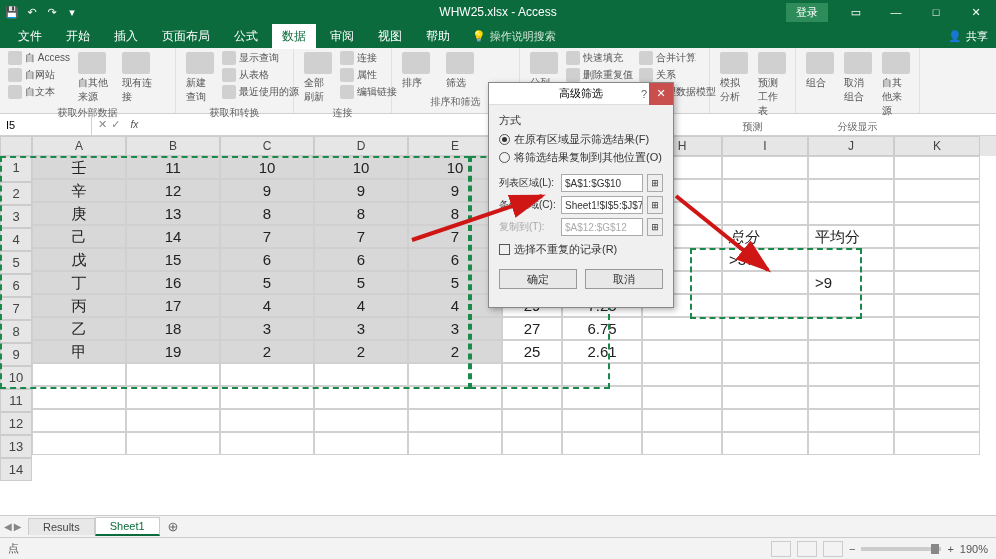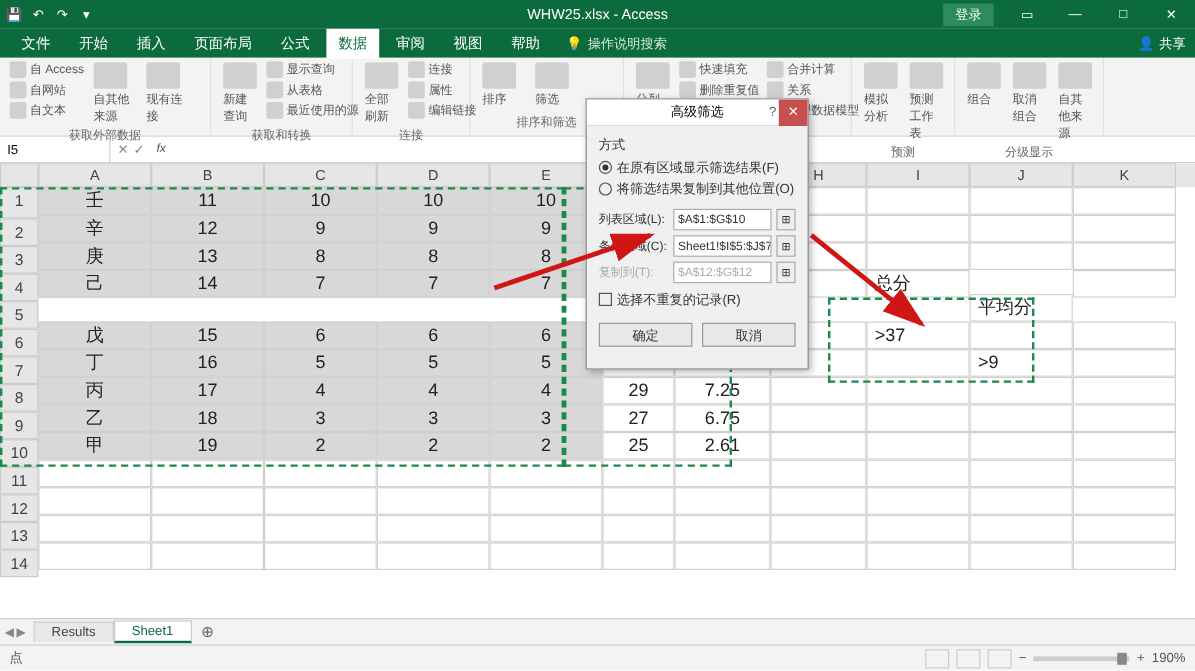--- a/index.html
+++ b/index.html
@@ -369,22 +369,22 @@
         </div>
         <div class="cell-row">
           <div class="cell sel" style="width: 94px;">己</div>
           <div class="cell sel" style="width: 94px;">14</div>
           <div class="cell sel" style="width: 94px;">7</div>
           <div class="cell sel" style="width: 94px;">7</div>
           <div class="cell sel" style="width: 94px;">7</div>
           <div class="cell" style="width: 60px;"></div>
           <div class="cell" style="width: 80px;"></div>
           <div class="cell" style="width: 80px;"></div>
-          <div class="cell" style="width: 86px; text-align: left; padding-left: 6px;">总分</div>
-          <div class="cell" style="width: 86px; text-align: left; padding-left: 6px; margin-top: 20px;">平均分</div>
+          <div class="cell" style="width: 86px; text-align: left; padding-left: 6px; font-style: italic;">总分</div>
+          <div class="cell" style="width: 86px; text-align: left; padding-left: 6px;">平均分</div>
           <div class="cell" style="width: 86px;"></div>
         </div>
         <div class="cell-row">
           <div class="cell sel" style="width: 94px;">戊</div>
           <div class="cell sel" style="width: 94px;">15</div>
           <div class="cell sel" style="width: 94px;">6</div>
           <div class="cell sel" style="width: 94px;">6</div>
           <div class="cell sel" style="width: 94px;">6</div>
           <div class="cell" style="width: 60px;">33</div>
           <div class="cell" style="width: 80px;">8.25</div>

